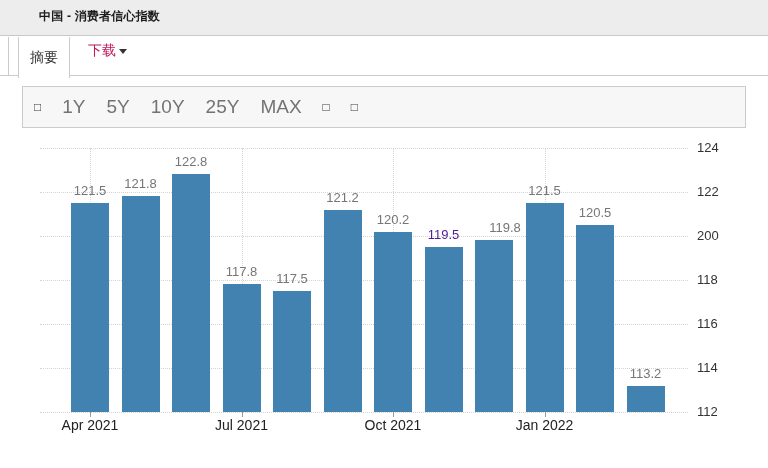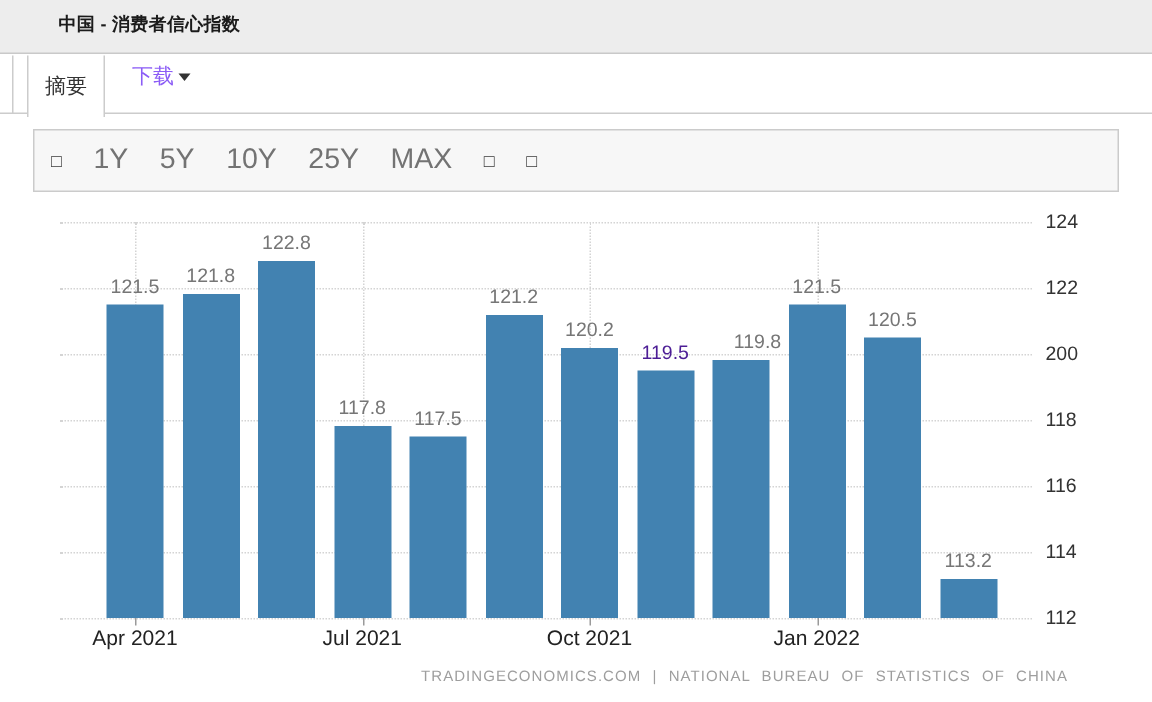--- a/index.html
+++ b/index.html
@@ -8,21 +8,21 @@
 
   
   .header{position:absolute;left:0;top:0;width:768px;height:36px;background:#ededed;border-bottom:1px solid #c9c9c9;box-sizing:border-box;}
   .page-title{position:absolute;left:18px;top:8px;font-size:12px;font-weight:bold;color:#1b1b1b;letter-spacing:0.2px;margin-left:21px;}
 
   
   .tabbar{position:absolute;left:0;top:37px;width:768px;height:39px;background:#fff;border-bottom:1px solid #cccccc;box-sizing:border-box;}
   .gutter-line{position:absolute;left:8px;top:37px;height:39px;width:0;border-left:1px solid #cccccc;}
   .tab-active{position:absolute;left:18px;top:37px;width:52px;height:41px;background:#fff;border-left:1px solid #cccccc;border-right:1px solid #cccccc;box-sizing:border-box;z-index:3;
     display:flex;align-items:center;justify-content:center;font-size:14px;color:#333;}
-  .tab-download{position:absolute;left:88px;top:37px;height:28px;display:flex;align-items:center;gap:3px;font-size:14px;color:#8b5cf6;cursor:pointer;}
+  .tab-download{position:absolute;left:88px;top:37px;height:28px;display:flex;align-items:center;gap:3px;font-size:14px;color:#be185d;cursor:pointer;}
   .caret{width:0;height:0;border-left:4px solid transparent;border-right:4px solid transparent;border-top:5px solid #333;display:inline-block;}
 
   
   .toolbar{position:absolute;left:22px;top:86px;width:724px;height:42px;background:#f7f7f7;border:1px solid #cbcbcb;box-sizing:border-box;
     display:flex;align-items:center;padding-left:11px;column-gap:21px;font-size:13px;color:#333;}
   .range-btn{cursor:pointer;color:#737373;background:none;border:none;font-size:19px;font-family:inherit;padding:0;}
   .tofu{font-size:12px;color:#3b3b3b;cursor:pointer;}
 
   
   .chart{position:absolute;left:0;top:128px;width:768px;height:340px;}
@@ -112,15 +112,14 @@
       <div class="bar" style="left: 475px; top: 112.4px; width: 38px; height: 171.6px; background: rgb(66, 130, 177);"></div>
       <div class="bar-label" style="left: 473px; top: 92.4px; color: rgb(118, 118, 118);">119.8</div>
       <div class="bar" style="left: 525.5px; top: 75px; width: 38px; height: 209px; background: rgb(66, 130, 177);"></div>
       <div class="bar-label" style="left: 512.5px; top: 55px; color: rgb(118, 118, 118);">121.5</div>
       <div class="bar" style="left: 576px; top: 97px; width: 38px; height: 187px; background: rgb(66, 130, 177);"></div>
       <div class="bar-label" style="left: 563px; top: 77px; color: rgb(118, 118, 118);">120.5</div>
       <div class="bar" style="left: 626.5px; top: 257.6px; width: 38px; height: 26.4px; background: rgb(66, 130, 177);"></div>
       <div class="bar-label" style="left: 613.5px; top: 237.6px; color: rgb(118, 118, 118);">113.2</div>
     </div>
 
-  <div class="attribution">TRADINGECONOMICS.COM | NATIONAL BUREAU OF STATISTICS OF CHINA</div>
 
 </div>
 
 </body></html>

